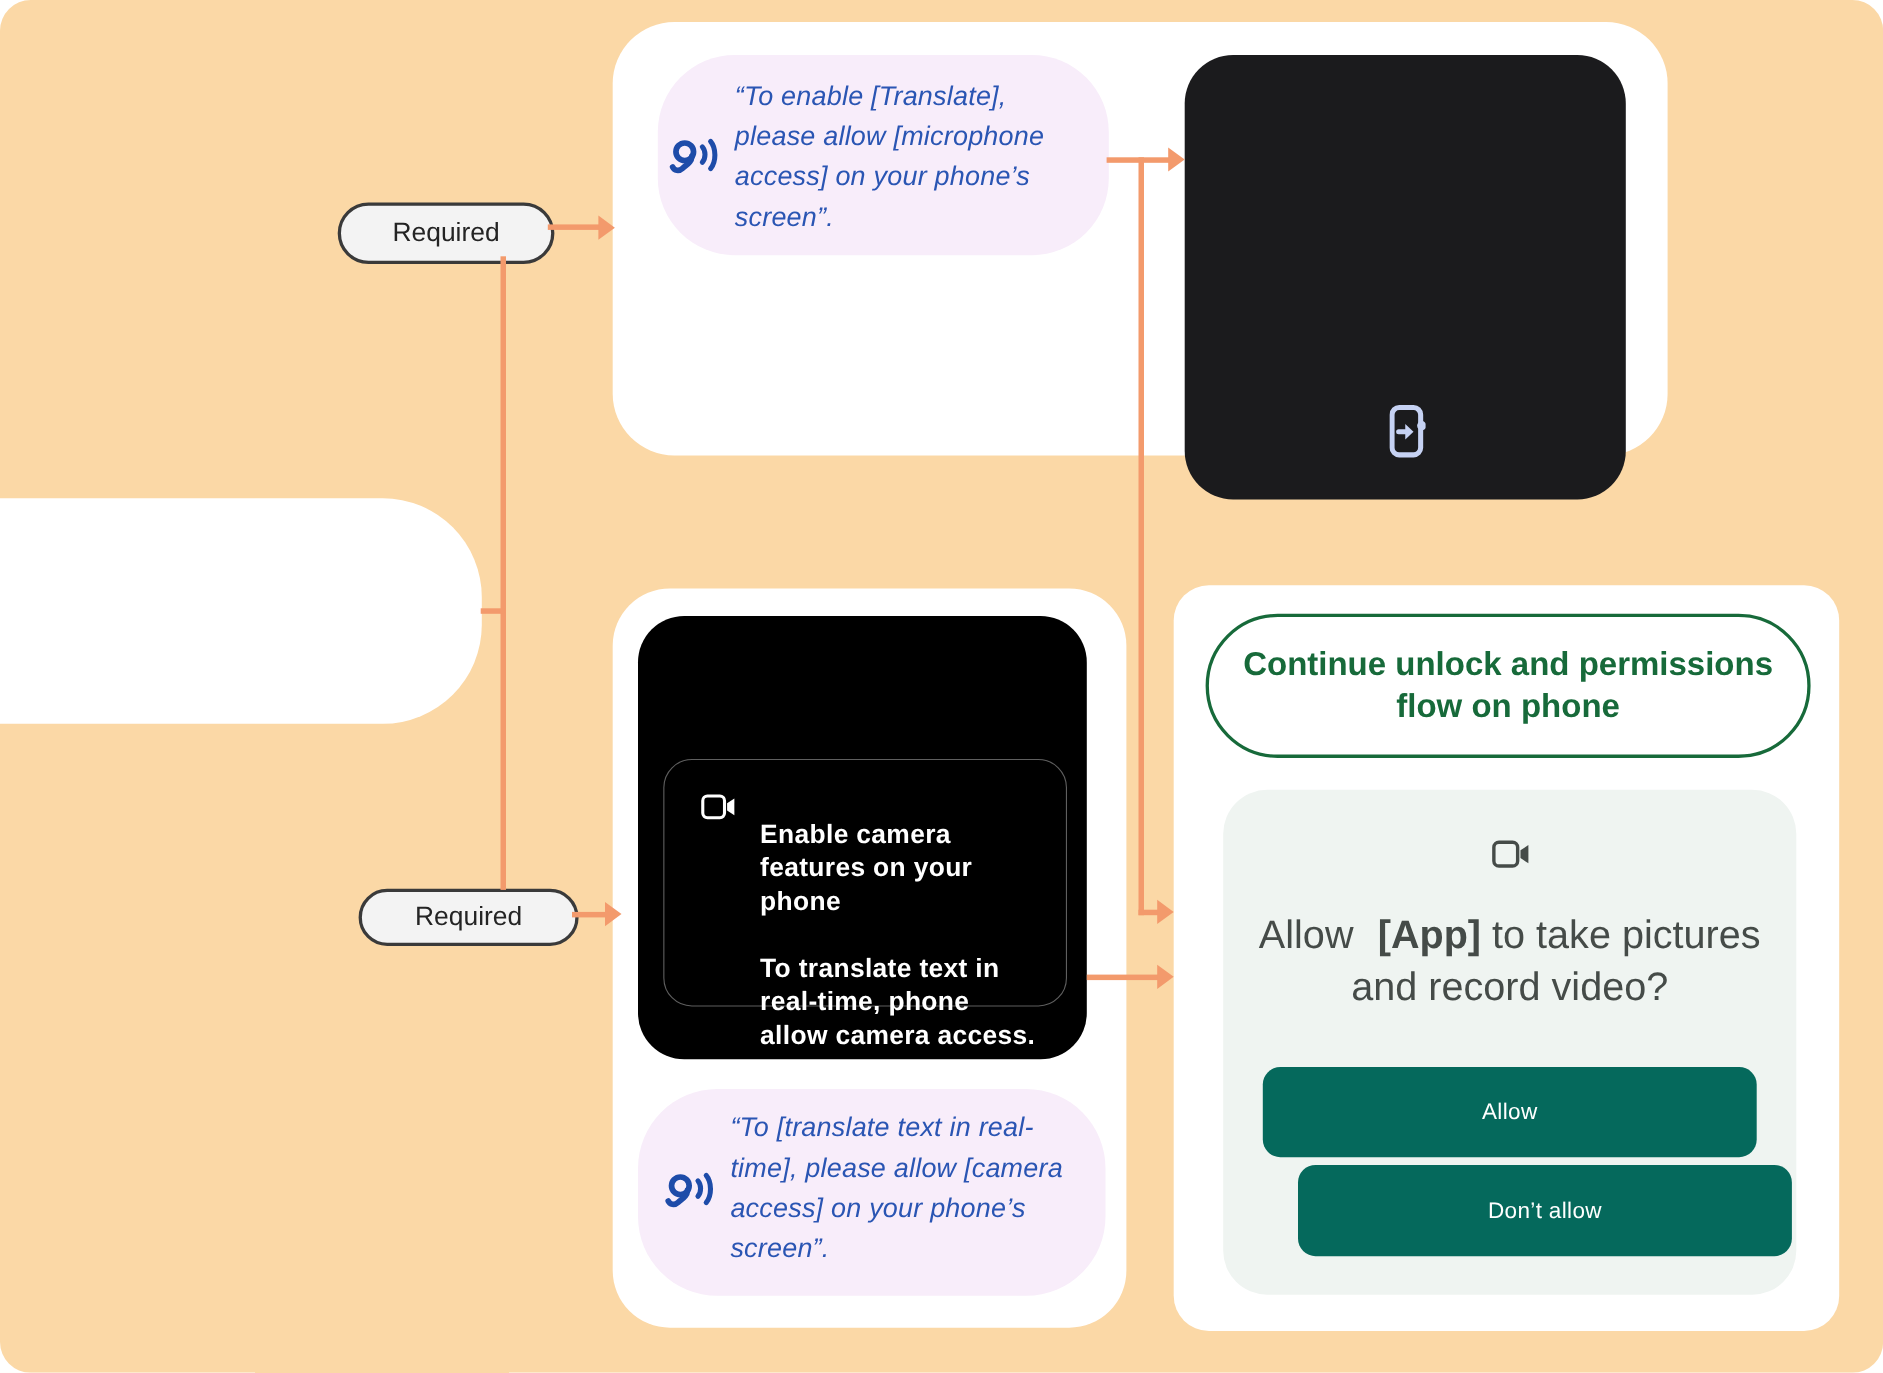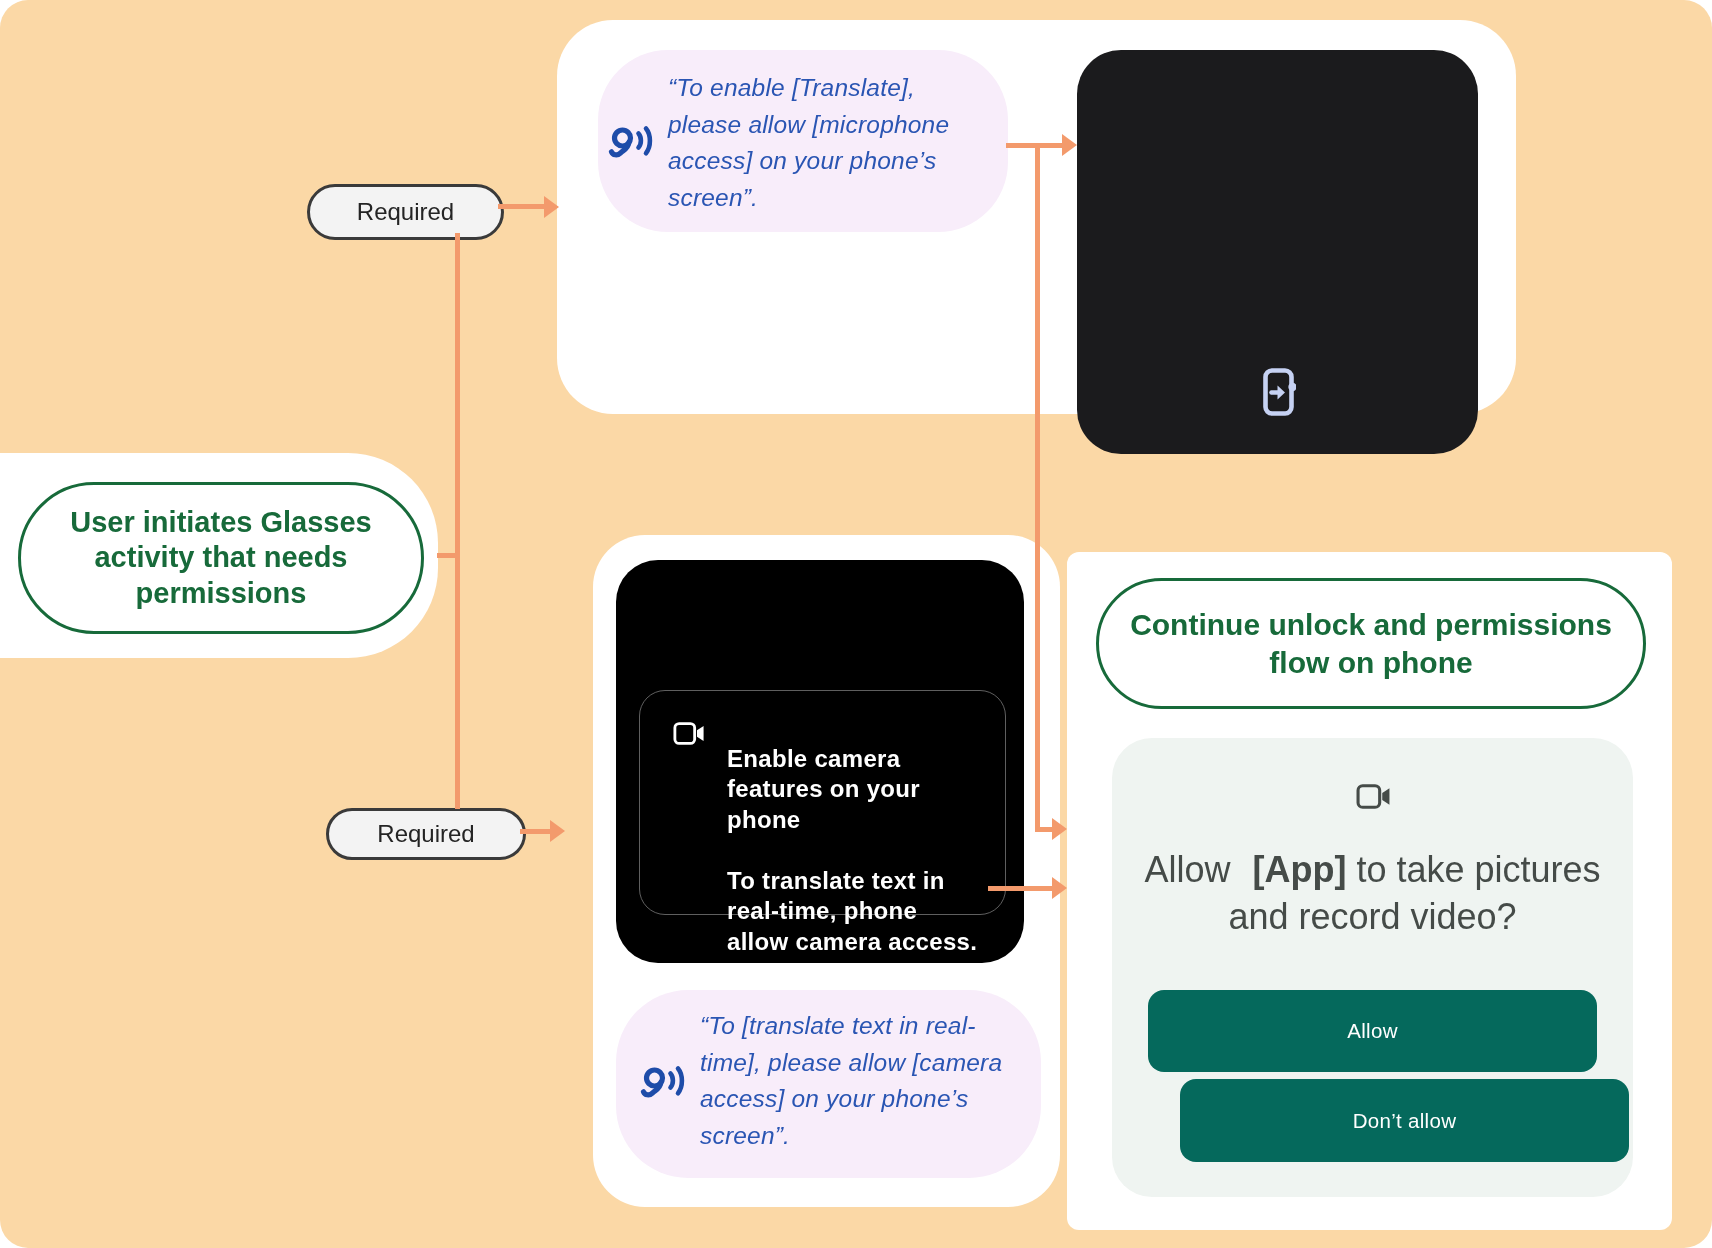--- a/index.html
+++ b/index.html
@@ -24,31 +24,31 @@
   #top-bubble .ear{position:absolute;left:10px;top:72px;}
   #top-bubble .bubble-text{left:70px;top:20px;width:330px;}
   #top-screen{left:520px;top:30px;width:401px;height:404px;border-radius:44px;background:var(--screen-dark);}
   #top-screen .phone{position:absolute;left:186px;top:318px;}
 
   
   #left-blob{left:-60px;top:453px;width:498px;height:205px;border-radius:0 90px 90px 0;}
   #start-pill{left:18px;top:482px;width:400px;height:146px;font-size:29px;line-height:35.5px;}
 
   
-  #mid-card{left:557px;top:535px;width:467px;height:672px;border-radius:52px;margin-left:36px;}
+  #mid-card{left:557px;top:535px;width:467px;height:672px;border-radius:52px;}
   #mid-screen{left:23px;top:25px;width:408px;height:403px;border-radius:42px;background:var(--screen-black);}
   #mid-inner{position:absolute;left:23px;top:130px;width:365px;height:223px;border:1.5px solid var(--inner-border);border-radius:26px;}
   #mid-inner .cam{position:absolute;left:33px;top:30px;color:#ffffff;}
   #mid-screen-text{position:absolute;left:87px;top:22px;width:274px;color:#ffffff;font-size:24px;font-weight:600;line-height:30.5px;white-space:pre-line;letter-spacing:.3px;}
   #mid-bubble{left:23px;top:455px;width:425px;height:188px;border-radius:72px;}
   #mid-bubble .ear{position:absolute;left:24px;top:72px;}
   #mid-bubble .bubble-text{left:84px;top:18px;width:335px;}
 
   
-  #right-card{left:1067px;top:552px;width:605px;height:678px;border-radius:12px;}
+  #right-card{left:1067px;top:532px;width:605px;height:678px;border-radius:32px;}
   #continue-pill{left:29px;top:26px;width:544px;height:125px;font-size:30px;line-height:38px;}
   #dialog-panel{position:absolute;left:45px;top:186px;width:521px;height:459px;border-radius:40px;background:var(--panel);}
   #dialog-panel .cam{position:absolute;left:244px;top:45px;color:var(--dialog-text);}
   #dialog-message{position:absolute;left:0;top:108px;width:521px;text-align:center;color:var(--dialog-text);font-size:36px;line-height:47px;}
   #dialog-message b{font-weight:bold;margin-left:12px;}
   .dlg-btn{position:absolute;left:36px;width:449px;border-radius:16px;background:var(--teal);color:#ffffff;
     display:flex;align-items:center;justify-content:center;font-size:20.5px;font-weight:500;border:none;letter-spacing:.3px;}
   #allow-btn{top:252px;height:82px;}
   #dont-allow-btn{top:341px;height:83px;margin-left:32px;}
 </style>
@@ -90,25 +90,20 @@
           <circle cx="29.5" cy="19" r="4.2" fill="currentColor"></circle>
           <rect x="2.5" y="2.5" width="26" height="43" rx="6.5" fill="none" stroke="currentColor" stroke-width="4.6"></rect>
           <path d="M8.5 24.5 H16" stroke="currentColor" stroke-width="4.6" stroke-linecap="round"></path>
           <path d="M14.5 17.5 L22 24.5 L14.5 31.5 Z" fill="currentColor"></path>
         </svg>
       </span>
     </div>
   </div>
 
   <div class="card" id="left-blob"></div>
-  <div class="green-pill" id="start-pill">
-    <span style="white-space:pre-line">User initiates Glasses
-activity that needs
-permissions</span>
-  </div>
 
   <div class="tag-pill" style="left:307px;top:184px;width:191px;height:50px">
     <span>Required</span>
   </div>
   <div class="tag-pill" style="left:326px;top:808px;width:194px;height:46px">
     <span>Required</span>
   </div>
 
   <div class="card" id="mid-card">
     <div class="screen" id="mid-screen">

